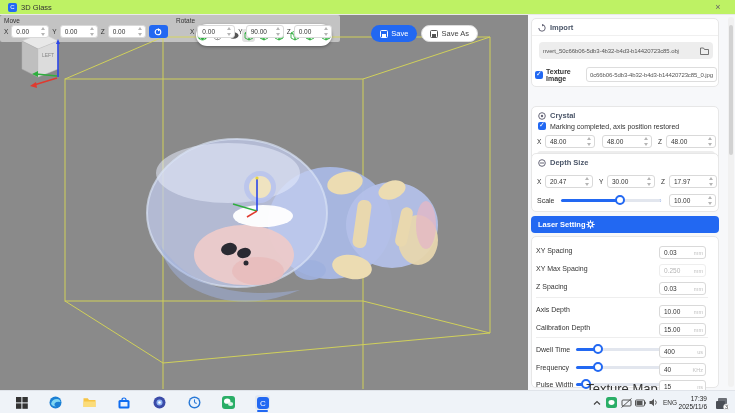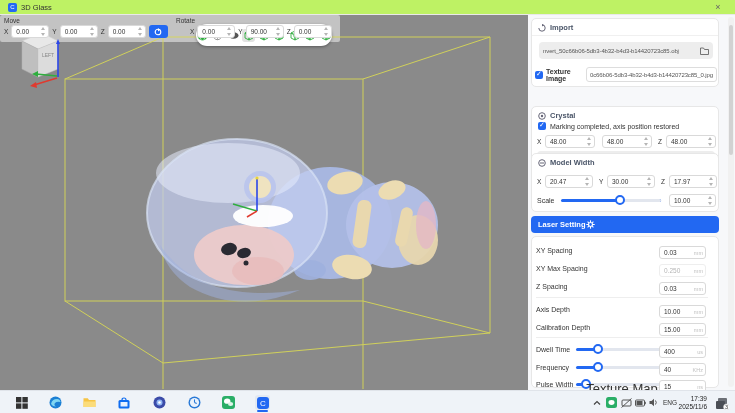--- a/index.html
+++ b/index.html
@@ -209,20 +209,36 @@
     </span>
     <span class="vt-ico">
       <svg width="12" height="12">
           <polygon points="2,4 6,2 10,4 6,6" fill="#7fd18a" stroke="#2fae3e" stroke-width="0.9"></polygon>
           <polygon points="2,4 6,6 6,11 2,9" fill="none" stroke="#2fae3e" stroke-width="0.9"></polygon>
           <polygon points="6,6 10,4 10,9 6,11" fill="#7fd18a" stroke="#2fae3e" stroke-width="0.9"></polygon>
         </svg>
     </span>
   </div>
 
+  <div class="savebar">
+    <button class="btn-save">
+      <svg width="8" height="8">
+          <rect x="0.5" y="0.5" width="7" height="7" rx="1" fill="none" stroke="#fff" stroke-width="1"></rect>
+          <rect x="2" y="4" width="4" height="3" fill="#fff"></rect>
+        </svg>
+      <span>Save</span>
+    </button>
+    <button class="btn-saveas">
+      <svg width="8" height="8">
+          <rect x="0.5" y="0.5" width="7" height="7" rx="1" fill="none" stroke="#555" stroke-width="1"></rect>
+          <rect x="2" y="4" width="4" height="3" fill="#555"></rect>
+        </svg>
+      <span>Save As</span>
+    </button>
+  </div>
 
   <div class="mrbar">
     <span class="mr-label" style="left:4px">Move</span>
     <span class="mr-label" style="left:176px">Rotate</span>
     <div class="mr-row" style="left:4px">
       <span class="axis-lab">X</span>
       <span class="ninput" style="width:38px">
           <span class="nval">0.00</span>
           <span class="spin"></span>
         </span>
@@ -322,21 +338,21 @@
       <span class="cbx-empty"></span>
     </div>
   </div>
 
   <div class="card" style="top:138px;height:59px">
     <div class="card-head" style="border-bottom:none">
       <svg width="8" height="8">
           <circle cx="4" cy="4" r="3.3" fill="none" stroke="#667" stroke-width="1"></circle>
           <line x1="2" y1="4" x2="6" y2="4" stroke="#667" stroke-width="1"></line>
         </svg>
-      <span class="card-title">Model Width</span>
+      <span class="card-title">Depth Size</span>
     </div>
     <div class="abs" style="left:5px;top:20px;width:180px;height:14px;display:flex;align-items:center">
       <span class="axis-lab" style="width:8px">X</span>
       <span class="ninput" style="width:48px">
           <span class="nval">20.47</span>
           <span class="spin"></span>
         </span>
       <span class="axis-lab" style="width:8px;margin-left:6px">Y</span>
       <span class="ninput" style="width:48px">
           <span class="nval">30.00</span>

